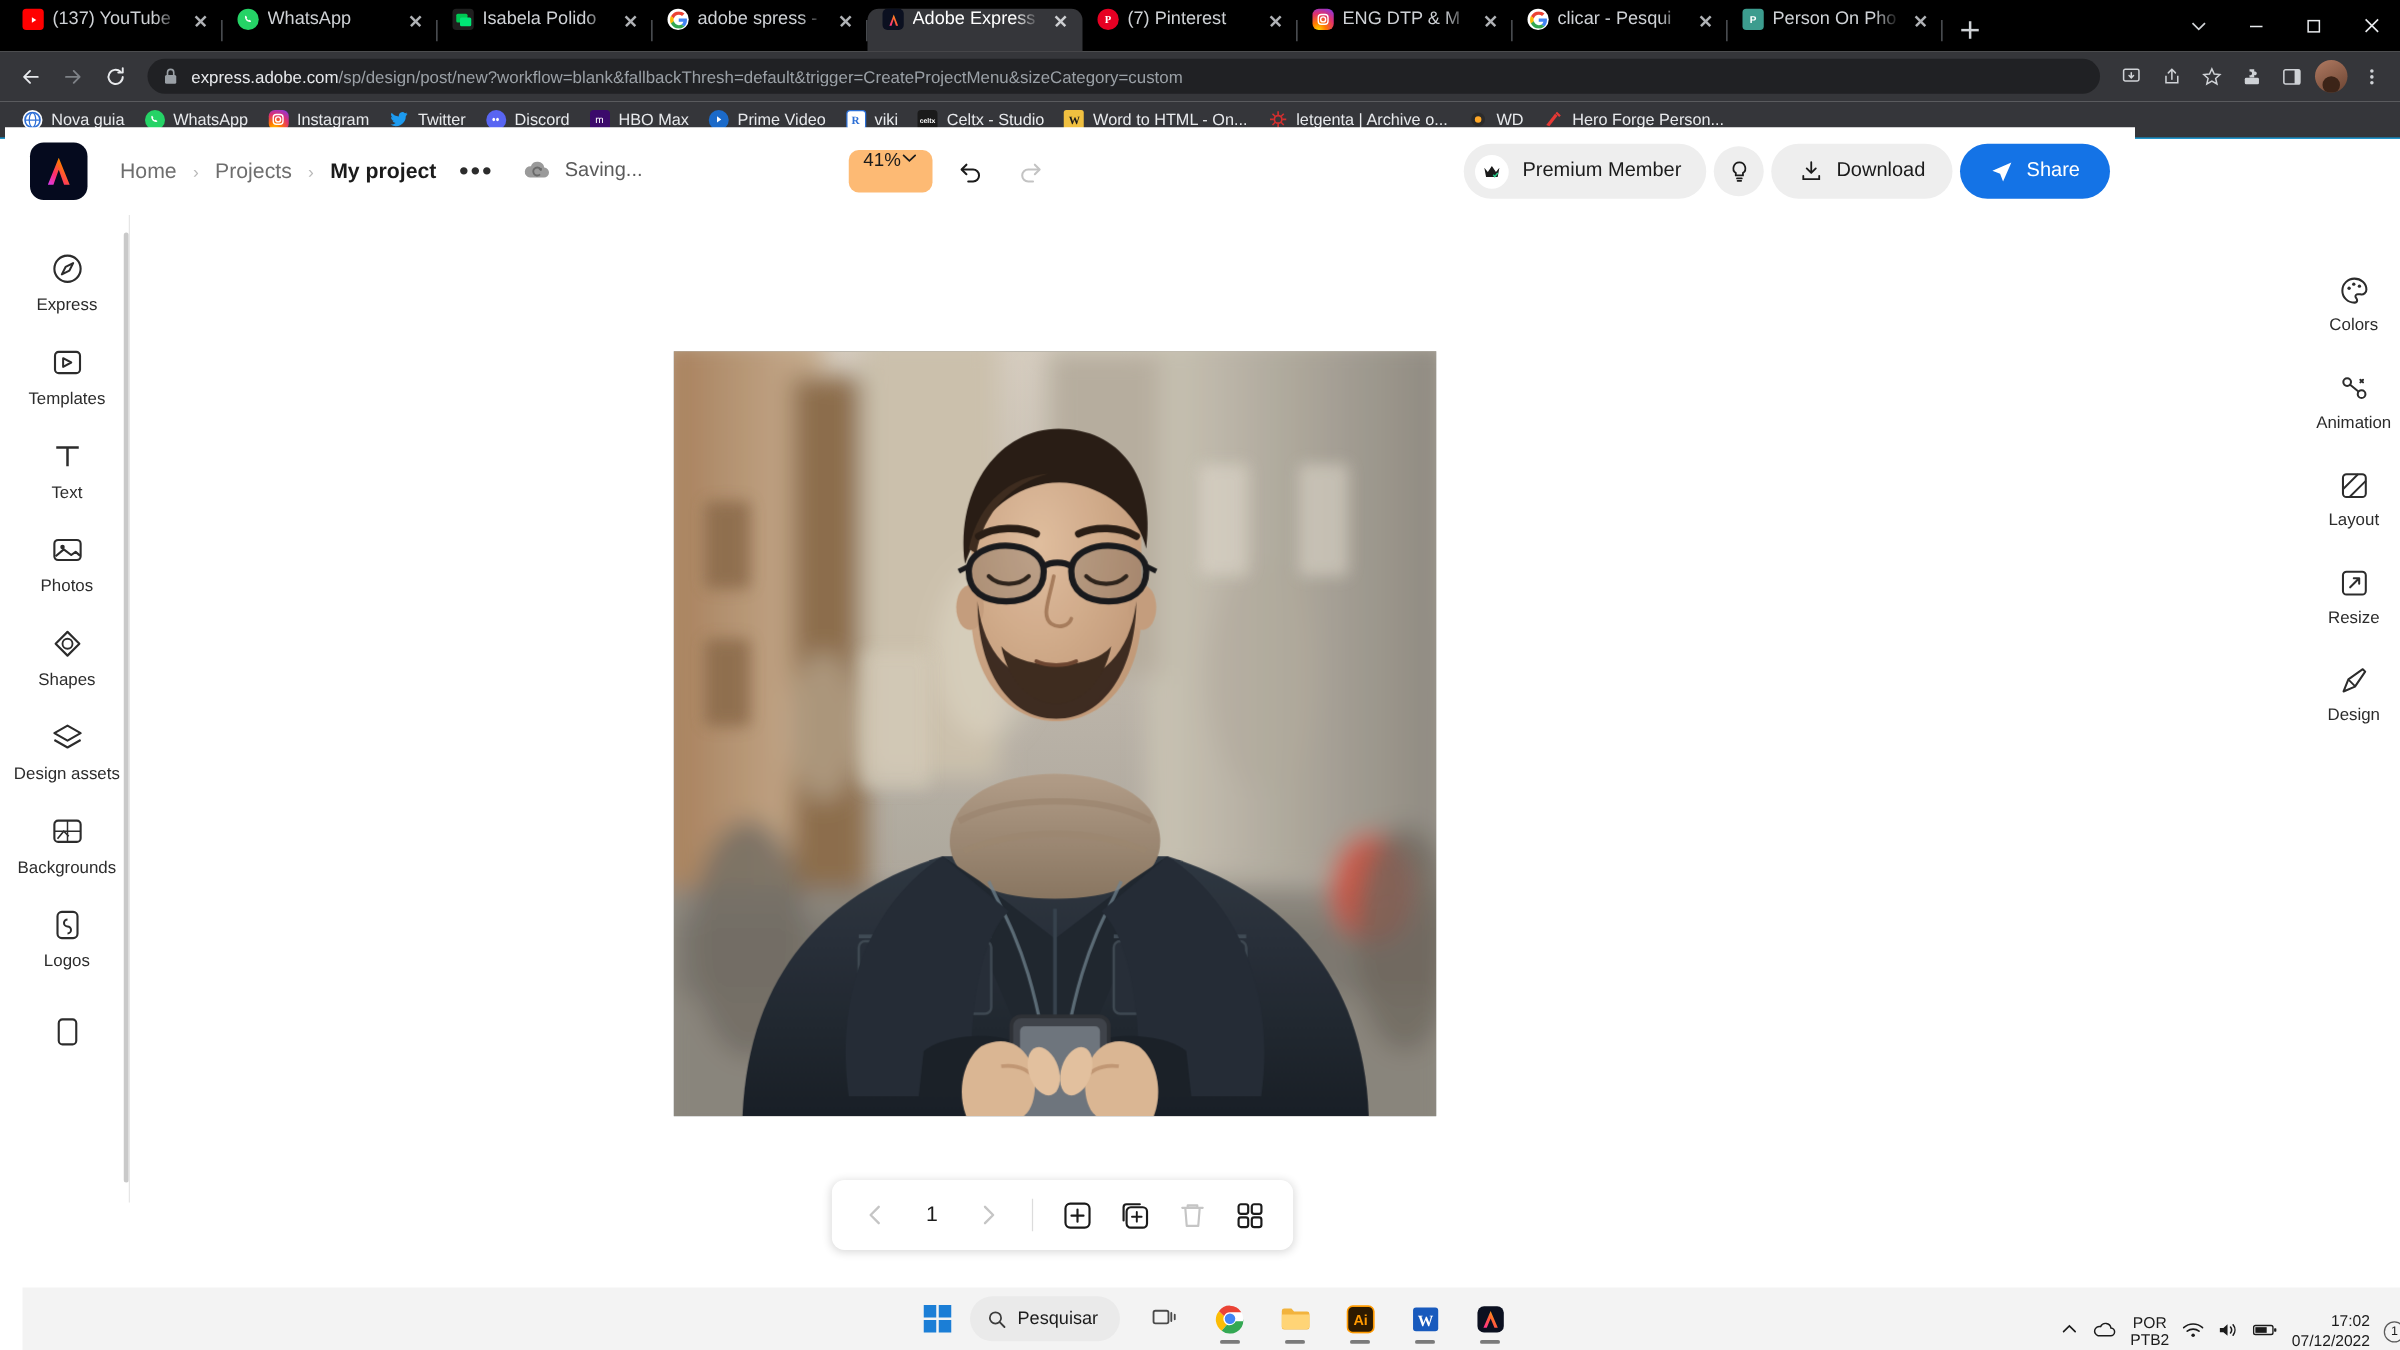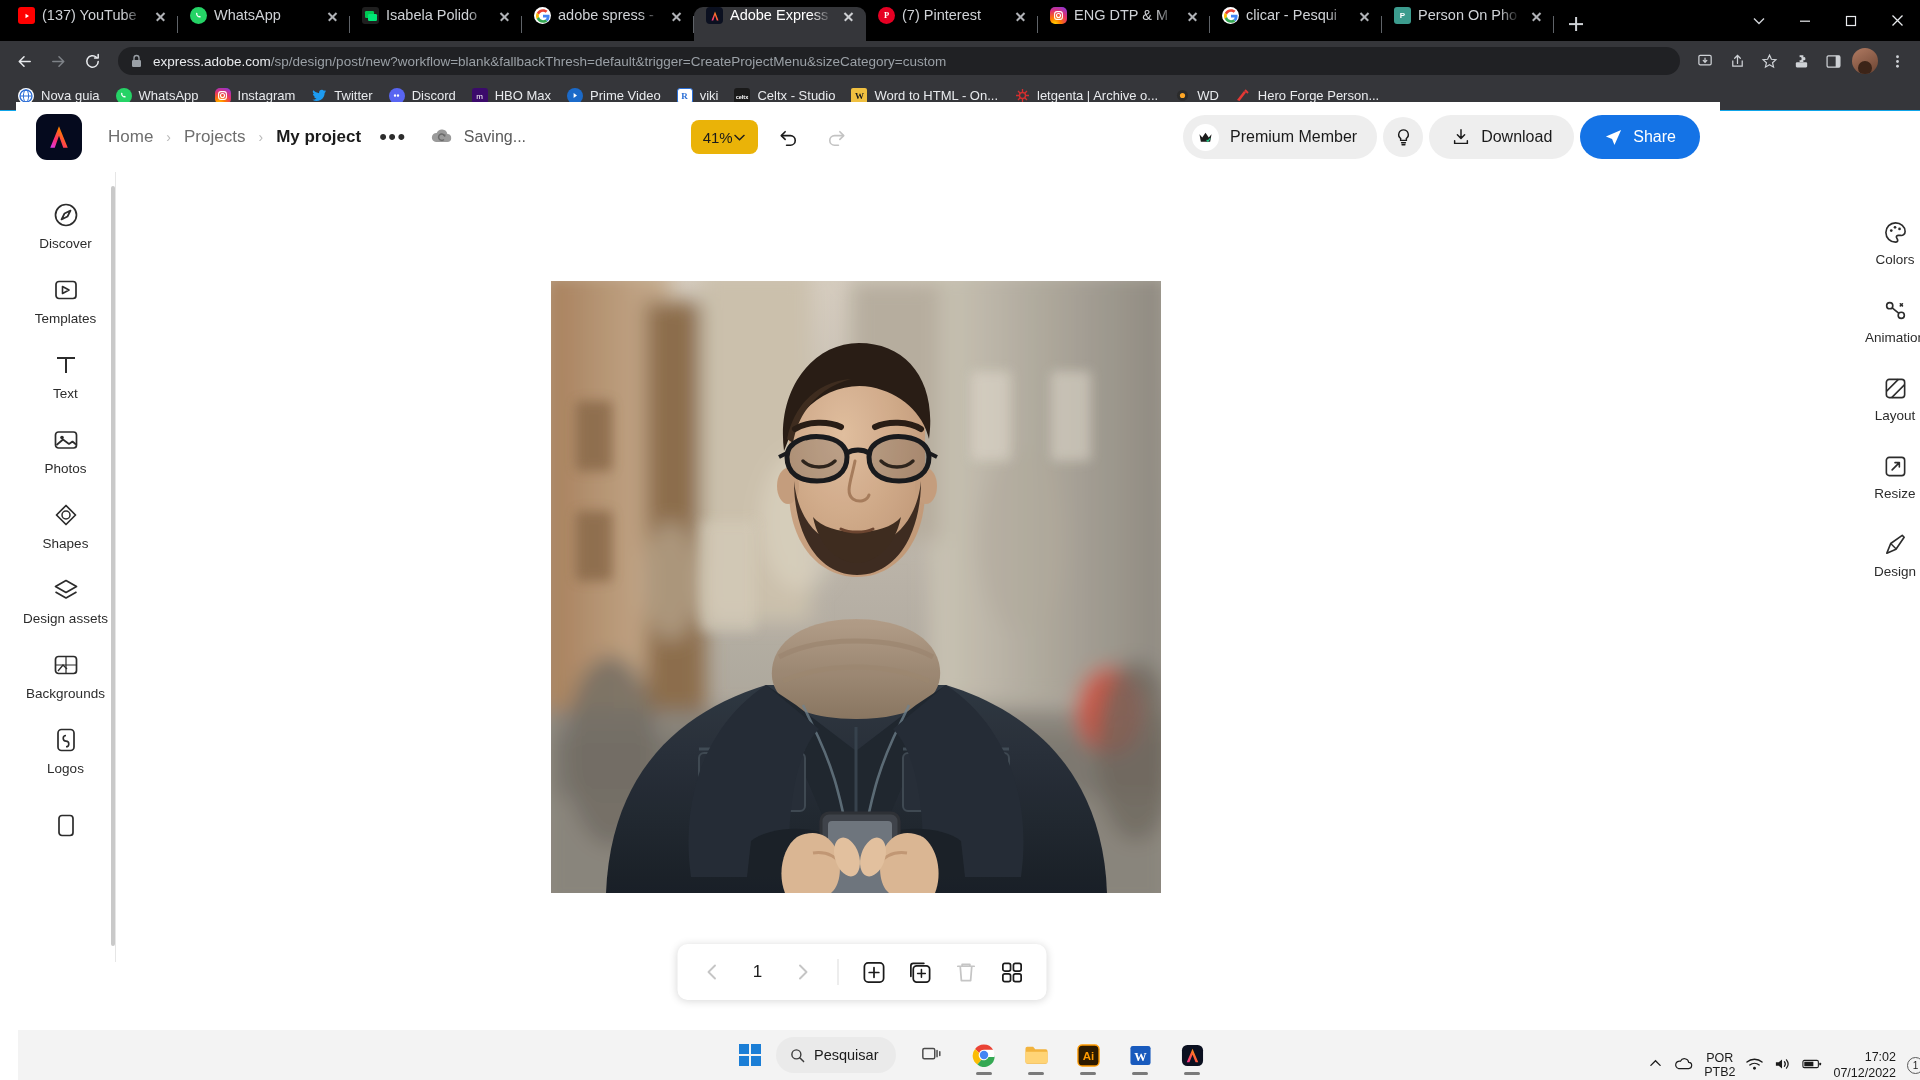--- a/index.html
+++ b/index.html
@@ -70,33 +70,33 @@
      border-radius:50%; background:#3c2418;}
 
   .bookmarks { height:30px; background:#35363a; display:flex; align-items:center; gap:0; padding:0 10px;
      border-bottom:1px solid #0ea5e9;}
   .bm { display:flex; align-items:center; gap:7px; padding:3px 8px; color:#e8eaed; font-size:13px;
      white-space:nowrap; border-radius:4px;}
   .bm .bmi{ width:16px; height:16px; border-radius:3px; display:flex; align-items:center;
      justify-content:center; font-size:10px; overflow:hidden; flex:0 0 16px;}
 
   
-  #app { position:absolute; left:16px; top:102px; width:1704px; height:928px; background:#fff; }
+  #app { position:absolute; left:4px; top:102px; width:1704px; height:928px; background:#fff; }
   .ax-header { height:70px; display:flex; align-items:center; padding:0 20px; background:#fff; }
   .ax-logo { width:46px; height:46px; border-radius:11px; background:#050a1e;
      display:flex; align-items:center; justify-content:center; flex:0 0 46px;}
   .crumbs { display:flex; align-items:center; gap:13px; margin-left:26px; font-size:17px; }
   .crumbs .c { color:#6e6e6e; }
   .crumbs .c.cur { color:#1b1b1b; font-weight:bold; }
   .crumbs .sep { color:#b9b9b9; font-size:14px; }
   .dots { margin-left:18px; color:#2c2c2c; font-size:22px; letter-spacing:1.5px; line-height:10px; }
   .saving { display:flex; align-items:center; gap:9px; margin-left:22px; color:#5a5a5a; font-size:16px;}
 
   .hdr-center { margin-left:auto; margin-right:auto; display:flex; align-items:center; gap:14px; }
-  .zoom-pill { background:#eab308; border-radius:8px; height:34px; display:flex; align-items:center;
+  .zoom-pill { background:#fdba74; border-radius:8px; height:34px; display:flex; 
      gap:0; padding:0 12px; font-size:15px; color:#1b1b1b; }
   .icobtn { width:34px; height:34px; display:flex; align-items:center; justify-content:center; }
 
   .hdr-right { margin-left:auto; display:flex; align-items:center; gap:6px; }
   .premium { height:44px; border-radius:22px; background:#eeeeee; display:flex; align-items:center;
      gap:11px; padding:0 20px 0 9px; font-size:16px; color:#1b1b1b; }
   .premium .pc{ width:27px;height:27px;border-radius:50%;background:#fff;display:flex;
      align-items:center;justify-content:center;}
   .round-btn { width:40px; height:40px; border-radius:50%; background:#eeeeee;
      display:flex; align-items:center; justify-content:center; }
@@ -560,21 +560,21 @@
     <div class="ax-body">
 
       <div class="ax-rail">
         <div class="rail-item">
           <span class="ri">
             <svg width="26" height="26" viewBox="0 0 26 26">
                 <circle cx="13" cy="13" r="10.5" fill="none" stroke="#2c2c2c" stroke-width="1.7"></circle>
                 <path d="M17.5 8.5 L11.5 11.5 L8.5 17.5 L14.5 14.5 Z" fill="none" stroke="#2c2c2c" stroke-width="1.7" stroke-linejoin="round"></path>
               </svg>
           </span>
-          <span>Discover</span>
+          <span>Express</span>
         </div>
         <div class="rail-item">
           <span class="ri">
             <svg width="26" height="26" viewBox="0 0 26 26">
                 <rect x="3" y="4.5" width="20" height="17" rx="3" fill="none" stroke="#2c2c2c" stroke-width="1.7"></rect>
                 <path d="M9.5 9.5 L16 13 L9.5 16.5 Z" fill="none" stroke="#2c2c2c" stroke-width="1.6" stroke-linejoin="round"></path>
               </svg>
           </span>
           <span>Templates</span>
         </div>

